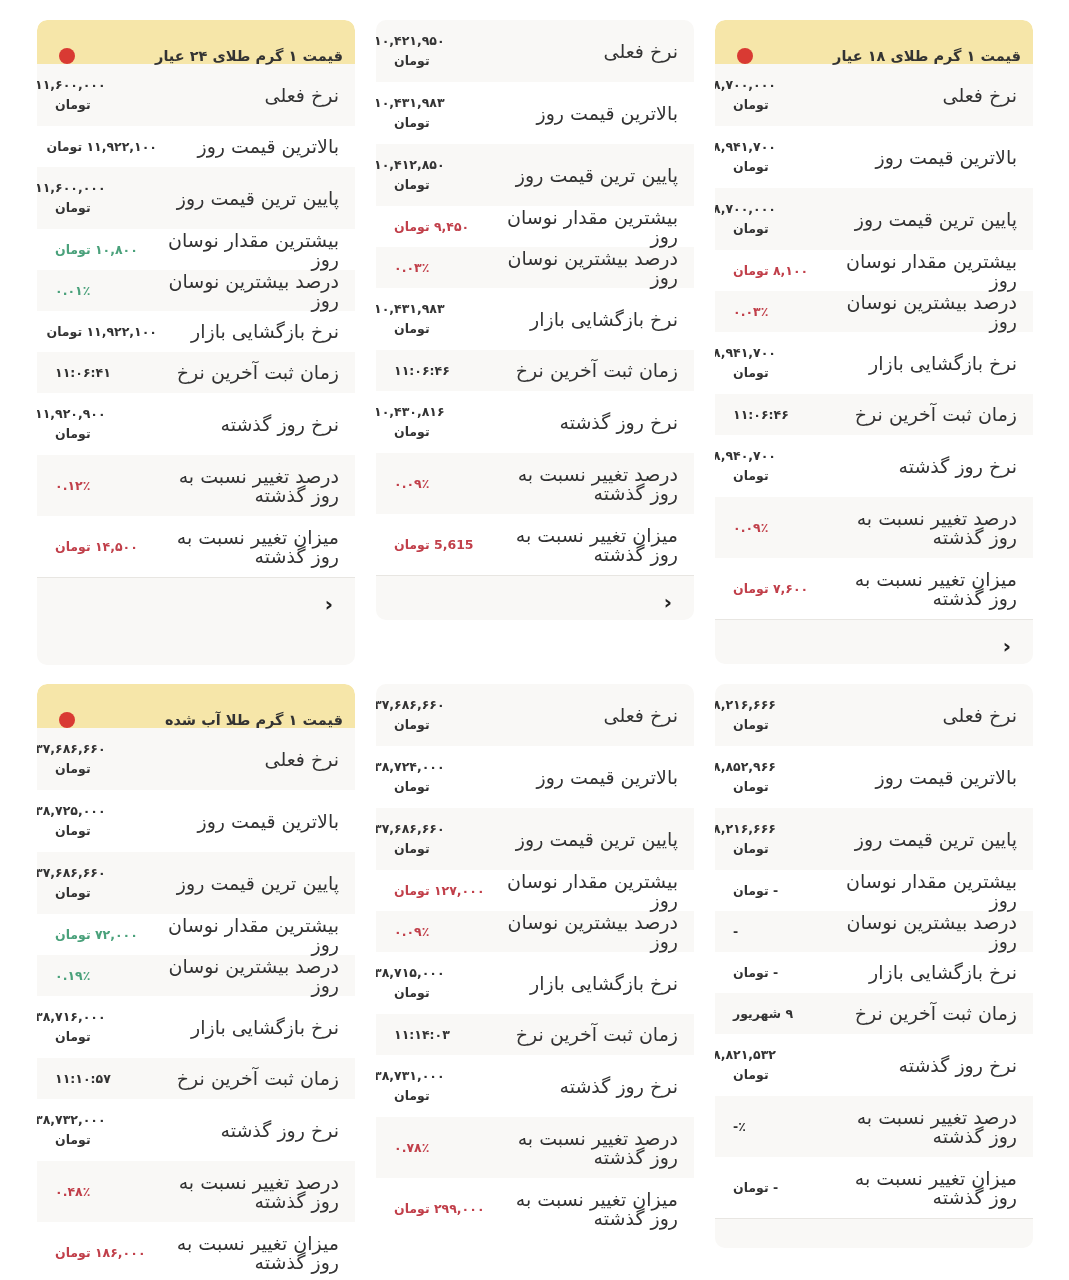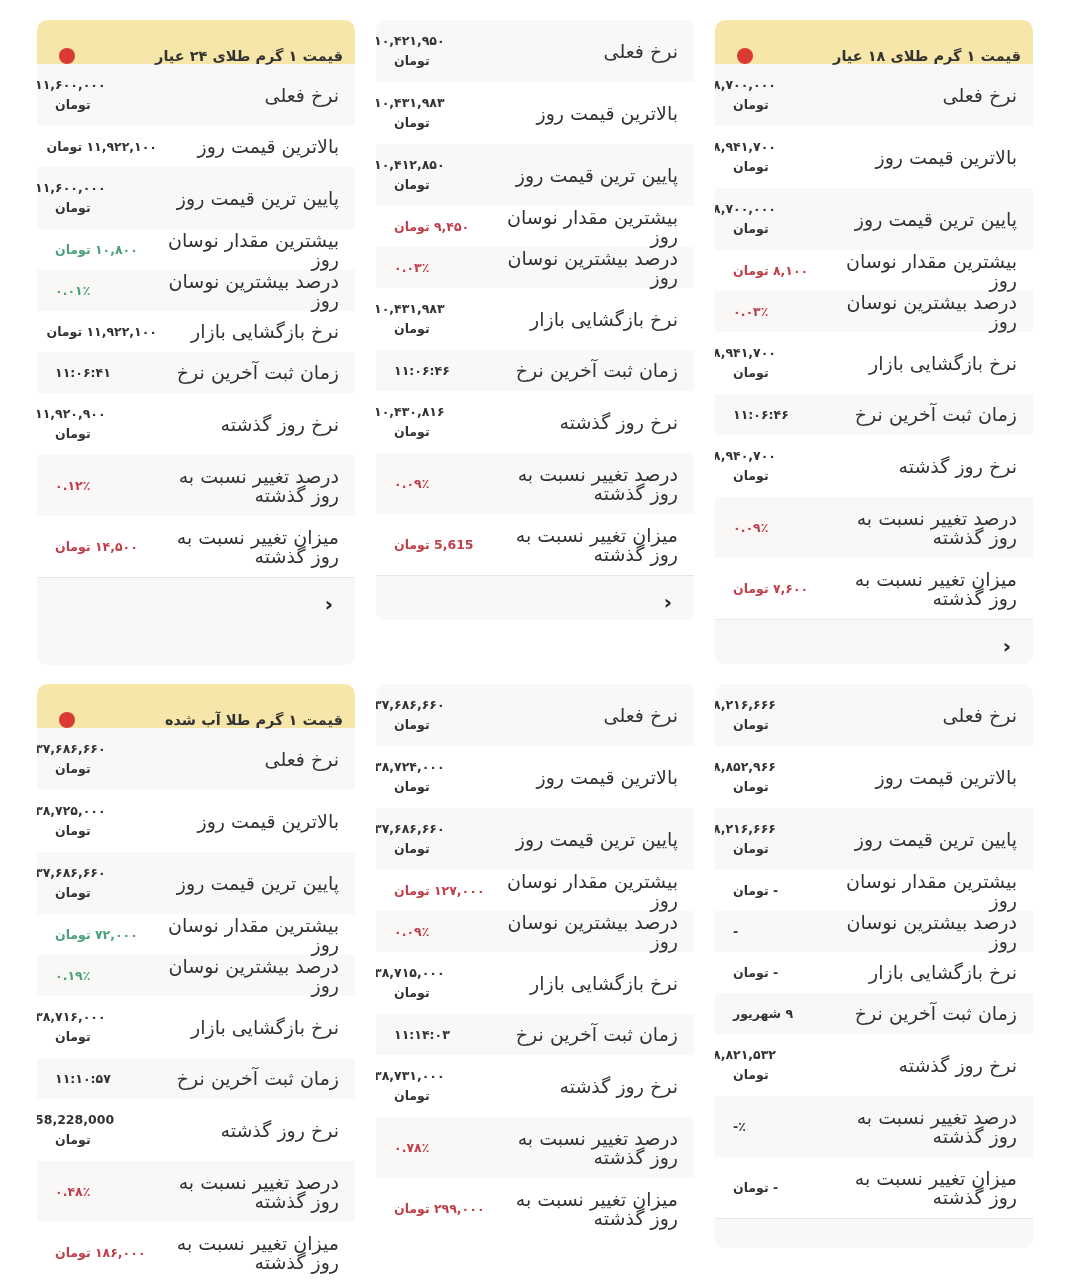--- a/index.html
+++ b/index.html
@@ -415,21 +415,21 @@
         <span class="unit">تومان</span>
       </span>
   </div>
   <div class="row alt" style="height:41px">
     <span class="label">زمان ثبت آخرین نرخ</span>
     <span class="value inline">۱۱:۱۰:۵۷</span>
   </div>
   <div class="row" style="height:62px">
     <span class="label">نرخ روز گذشته</span>
     <span class="value">
-        <span class="num">58,228,000</span>
+        <span class="num">۳۸,۷۳۲,۰۰۰</span>
         <span class="unit">تومان</span>
       </span>
   </div>
   <div class="row alt" style="height:61px">
     <span class="label">درصد تغییر نسبت به روز گذشته</span>
     <span class="value inline red">۰.۴۸٪</span>
   </div>
   <div class="row" style="height:61px">
     <span class="label">میزان تغییر نسبت به روز گذشته</span>
     <span class="value inline red">۱۸۶,۰۰۰ تومان</span>

